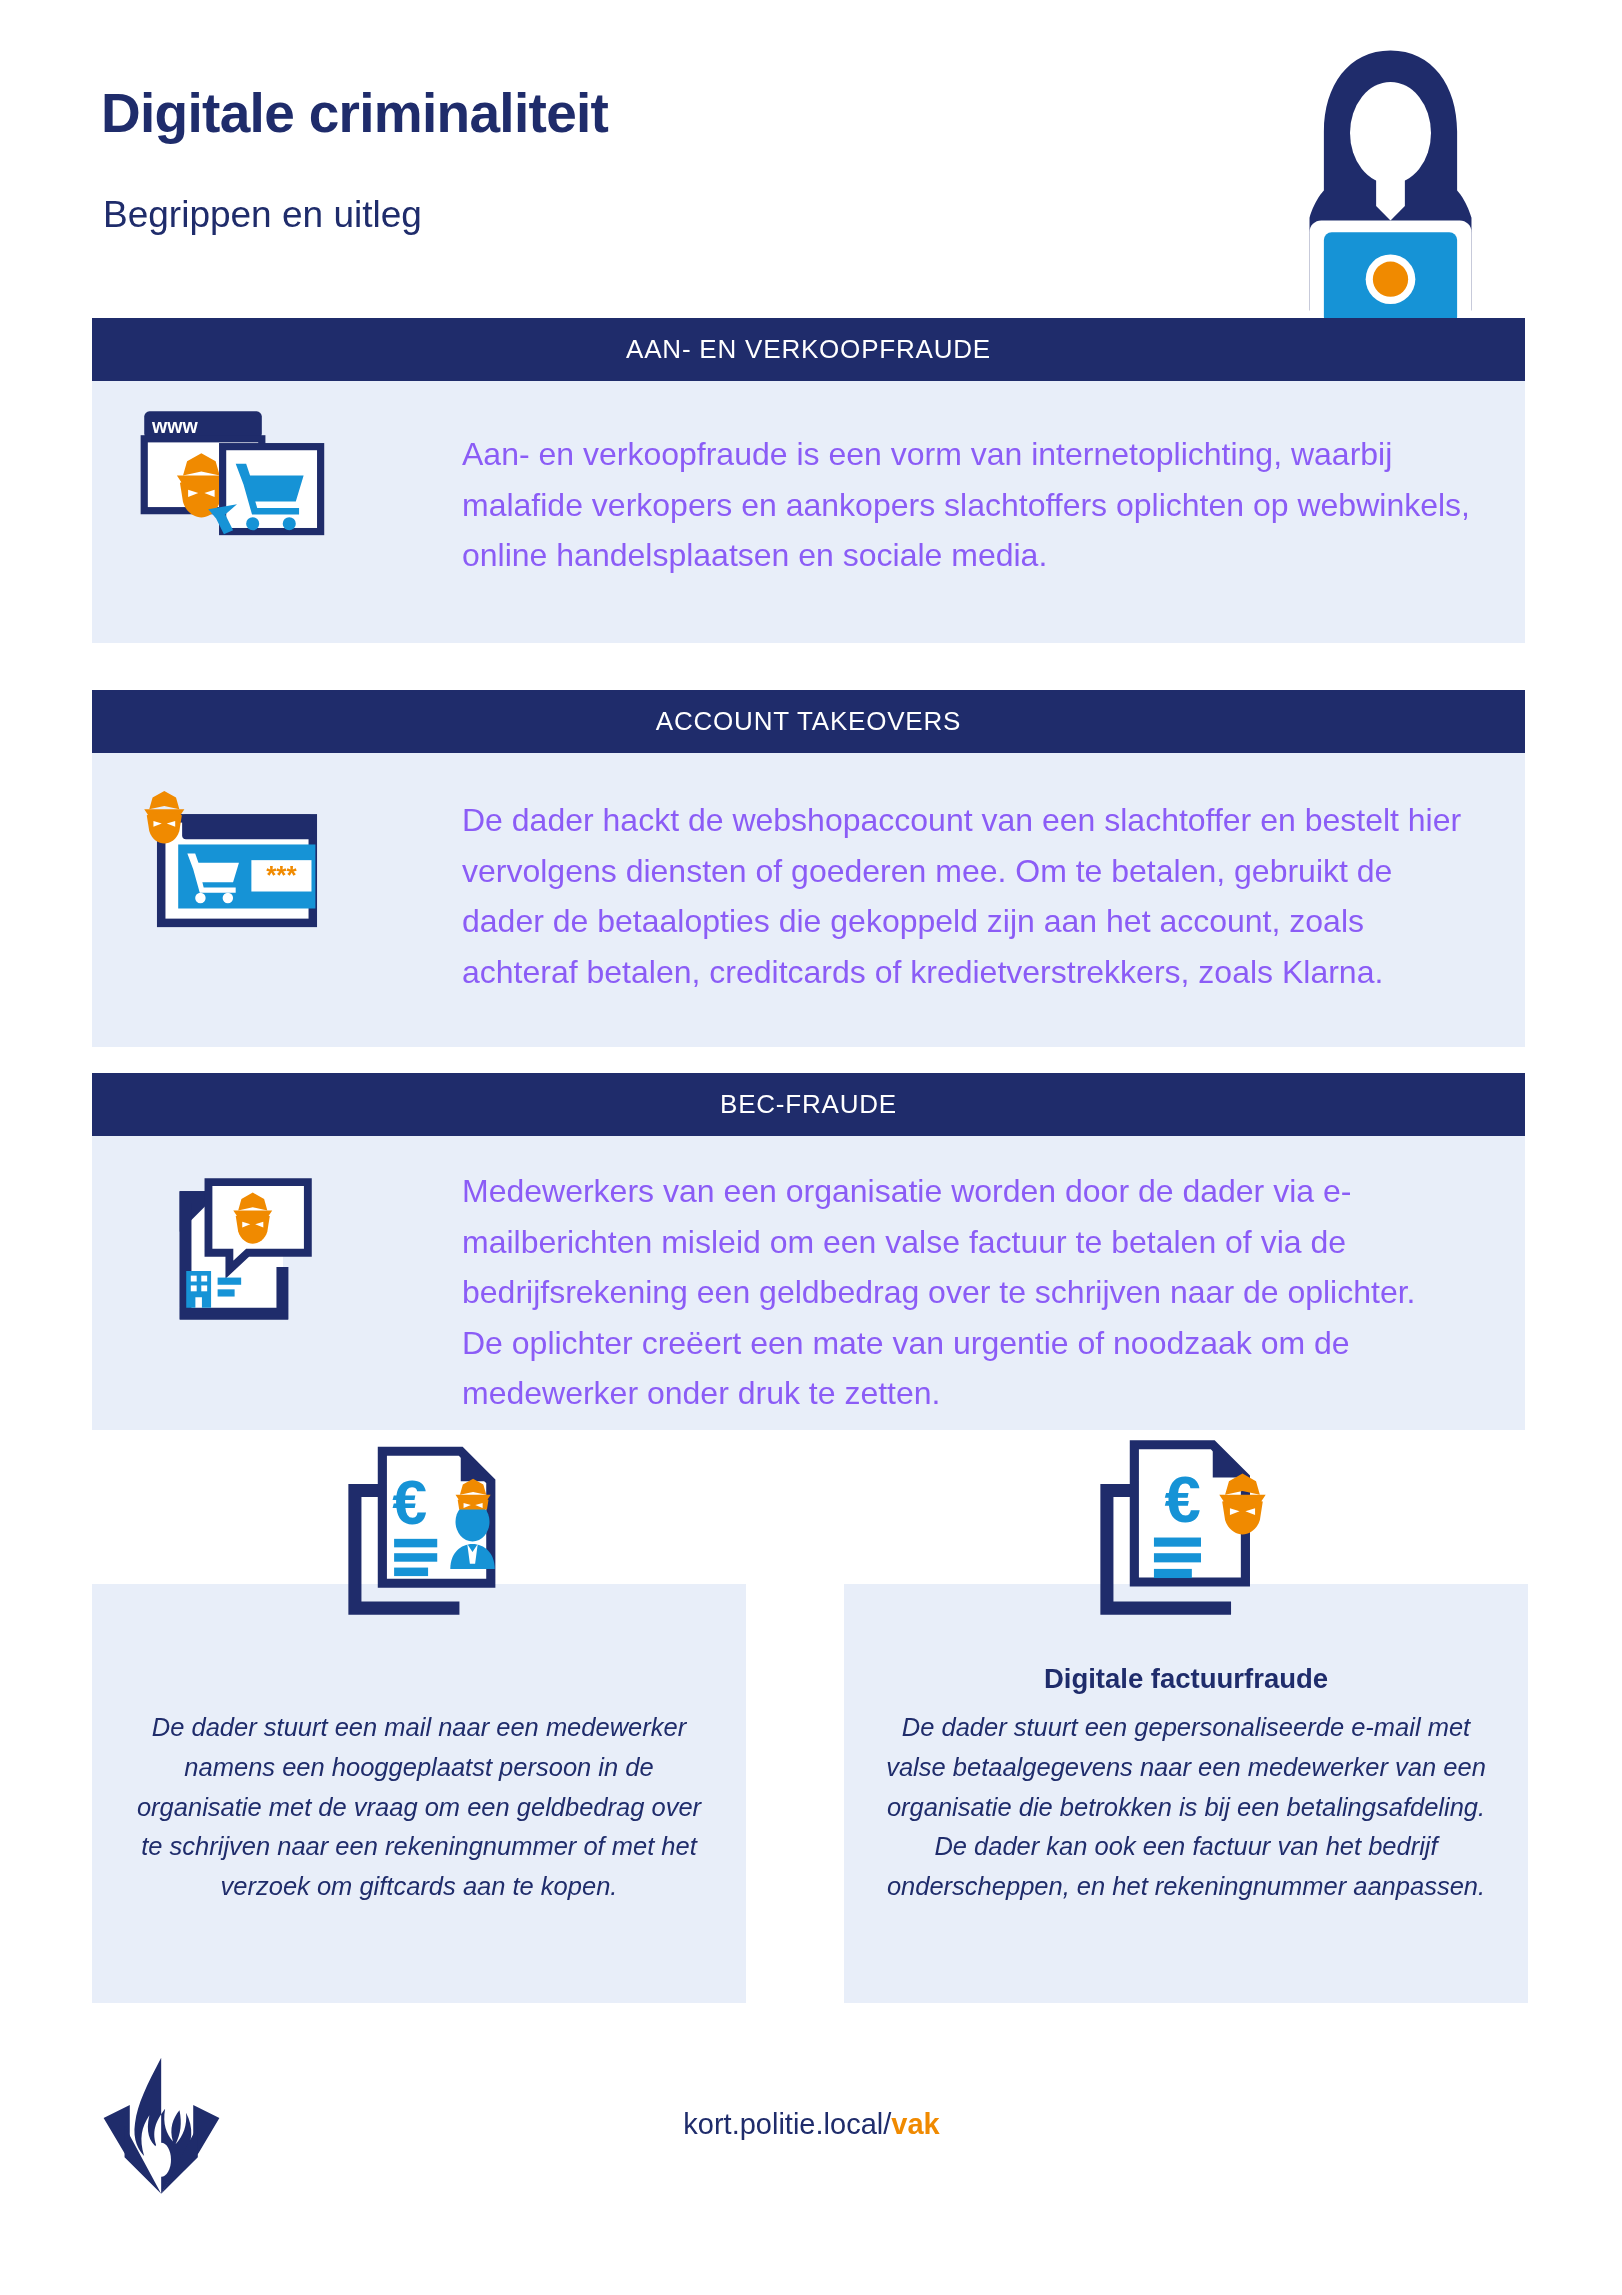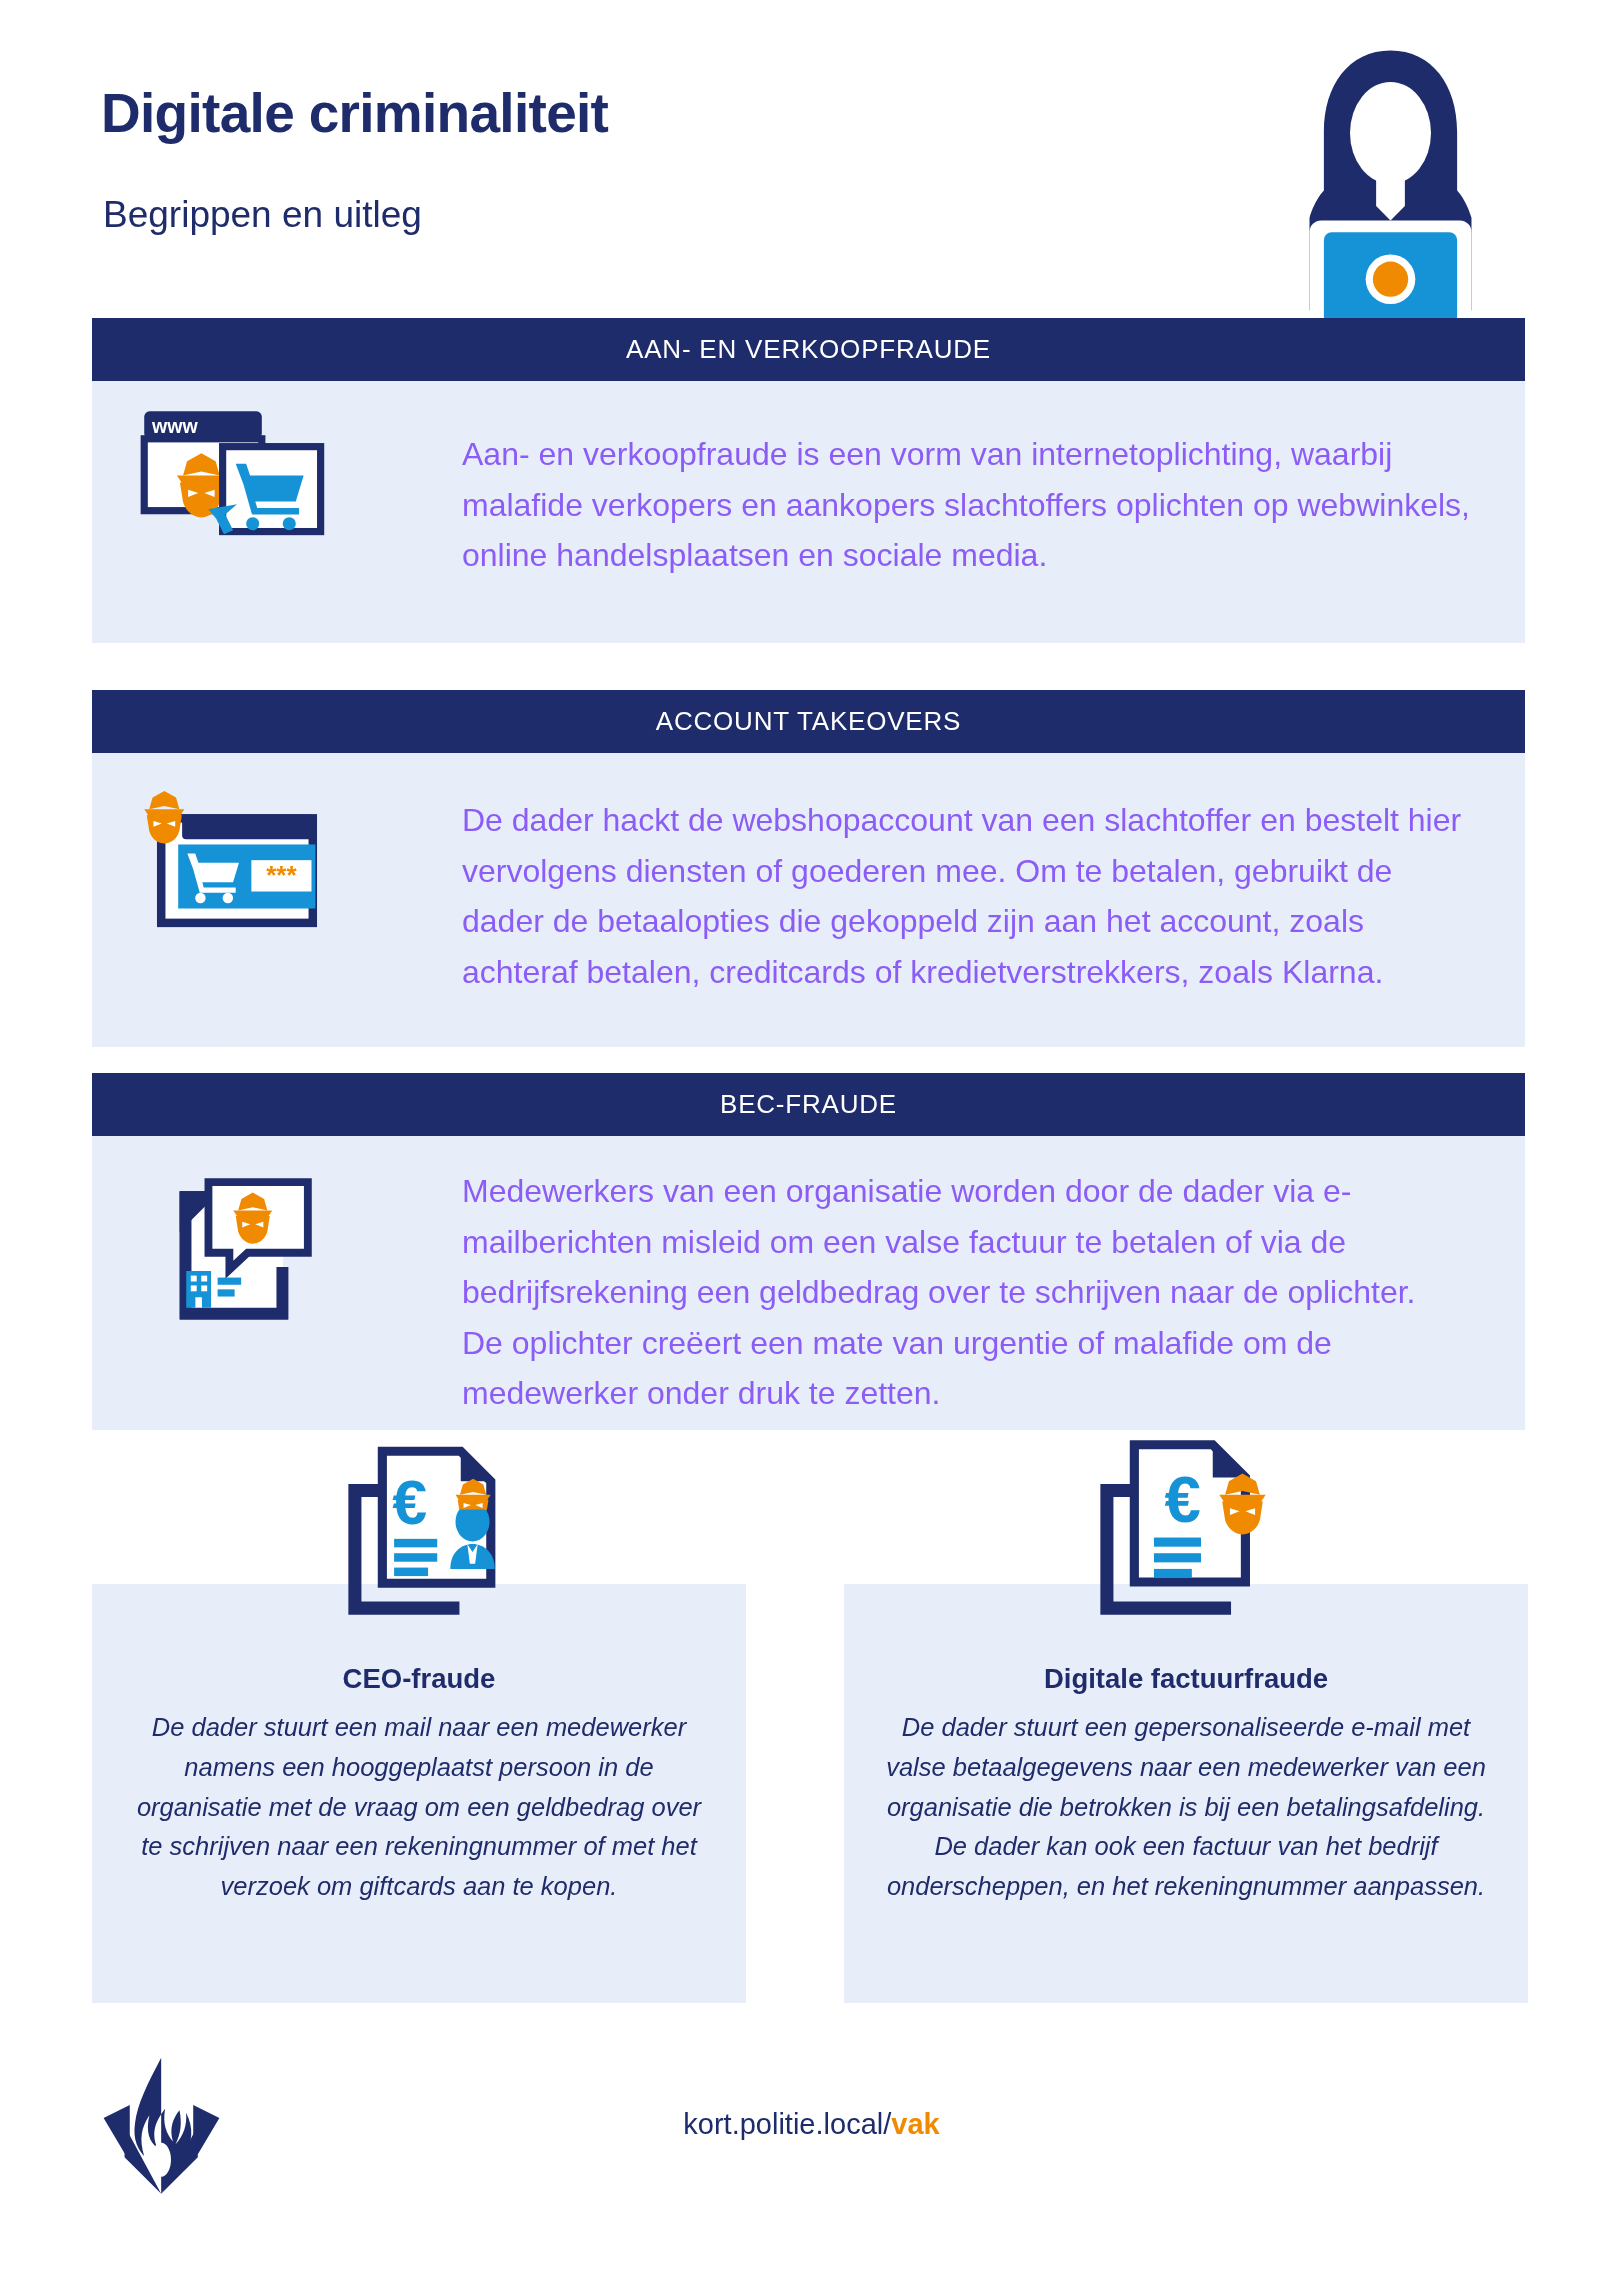--- a/index.html
+++ b/index.html
@@ -316,21 +316,21 @@
           <path d="M34 148 h38 v56 h-14 v-16 h-10 v16 h-14 z"></path>
           <rect x="41" y="155" width="9" height="9" fill="#ffffff"></rect>
           <rect x="57" y="155" width="9" height="9" fill="#ffffff"></rect>
           <rect x="41" y="170" width="9" height="9" fill="#ffffff"></rect>
           <rect x="57" y="170" width="9" height="9" fill="#ffffff"></rect>
           <rect x="82" y="158" width="36" height="11"></rect>
           <rect x="82" y="176" width="26" height="11"></rect>
         </g>
       </svg>
 
-      <div class="section-text" style="left:370px; top:30px; width:988px;">Medewerkers van een organisatie worden door de dader via e-mailberichten misleid om een valse factuur te betalen of via de bedrijfsrekening een geldbedrag over te schrijven naar de oplichter. De oplichter creëert een mate van urgentie of malafide om de medewerker onder druk te zetten.</div>
+      <div class="section-text" style="left:370px; top:30px; width:988px;">Medewerkers van een organisatie worden door de dader via e-mailberichten misleid om een valse factuur te betalen of via de bedrijfsrekening een geldbedrag over te schrijven naar de oplichter. De oplichter creëert een mate van urgentie of noodzaak om de medewerker onder druk te zetten.</div>
     </div>
   </div>
 
   <div class="cards">
 
     <div class="card left">
       <svg class="card-icon" viewBox="0 0 300 300">
 
         <path d="M22 78 h70 v20 h-50 v160 h150 v20 h-170 z" fill="#1F2C6B"></path>
 
@@ -350,21 +350,20 @@
         </g>
 
         <g transform="translate(186,70) scale(0.56)">
           <path d="M48 0 L20 16 L12 44 L48 36 L84 44 L76 16 Z" fill="#F08A00"></path>
           <path d="M0 44 L96 44 L84 62 L48 56 L12 62 Z" fill="#F08A00"></path>
           <path d="M6 58 C6 58 20 52 48 52 C76 52 90 58 90 58 L86 84 L10 84 Z" fill="#F08A00"></path>
           <path d="M22 66 L42 72 L22 80 Z" fill="#ffffff"></path>
           <path d="M74 66 L54 72 L74 80 Z" fill="#ffffff"></path>
         </g>
       </svg>
-      <div class="card-title">CEO-fraude</div>
       <div class="card-text">De dader stuurt een mail naar een medewerker namens een hooggeplaatst persoon in de organisatie met de vraag om een geldbedrag over te schrijven naar een rekeningnummer of met het verzoek om giftcards aan te kopen.</div>
     </div>
 
     <div class="card right">
       <svg class="card-icon" viewBox="0 0 300 300">
 
         <path d="M22 78 h70 v20 h-50 v160 h180 v20 h-200 z" fill="#1F2C6B"></path>
 
         <path d="M74 18 L194 18 L244 68 L244 228 L74 228 Z" fill="#ffffff" stroke="#1F2C6B" stroke-width="14"></path>
         <path d="M194 18 L244 68 L194 68 Z" fill="#1F2C6B"></path>

